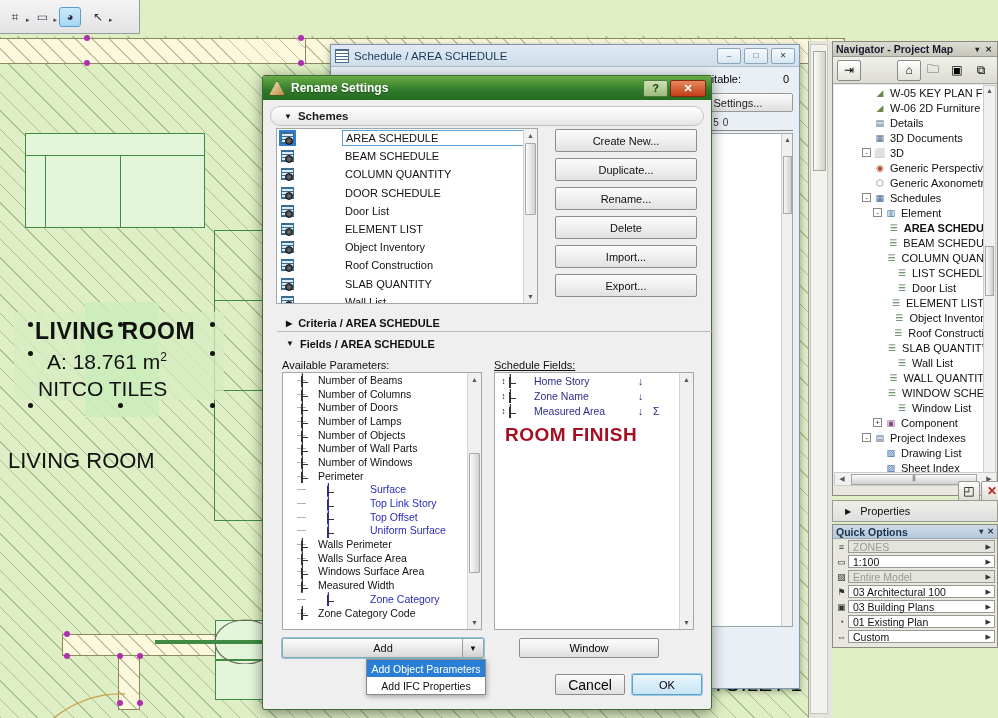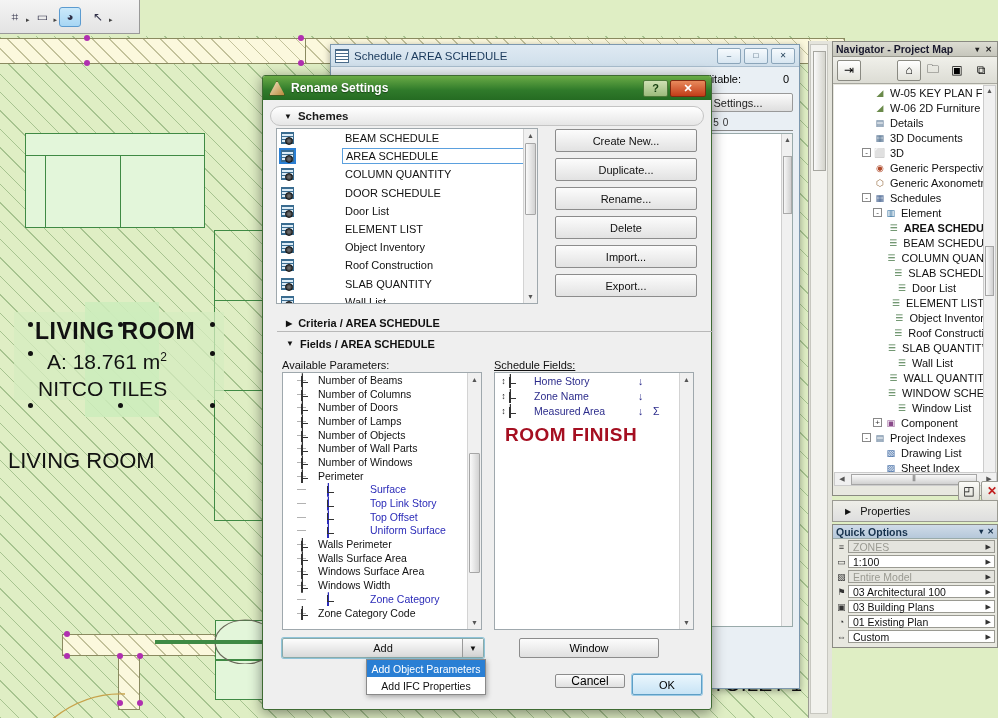--- a/index.html
+++ b/index.html
@@ -181,23 +181,23 @@
     position:absolute; left:366px; top:659px; width:120px;
     background:#fff; border:1px solid #8a8a8a; box-shadow:1px 2px 5px rgba(0,0,0,.3);
   }
   .mitem { height:17px; display:flex; align-items:center; justify-content:center;
      font-size:10.5px; color:#111; }
   .mitem.hl { background:#2a7fd4; color:#fff; }
 
   #removebtn { position:absolute; left:519px; top:638px; width:140px; height:20px;
      background:linear-gradient(#fcfcfc,#e0e0e0); border:1px solid #8c8c8c; border-radius:2px;
      display:flex; align-items:center; justify-content:center; font-size:11px; }
-  #cancelbtn { position:absolute; left:555px; top:674px; width:70px; height:14px;
+  #cancelbtn { position:absolute; left:555px; top:674px; width:70px; height:21px;
      background:linear-gradient(#fcfcfc,#e0e0e0); border:1px solid #8c8c8c; border-radius:2px;
-     display:flex; align-items:center; justify-content:center; font-size:12px; }
+     display:flex; align-items:center; justify-content:center; font-size:14px; }
   #okbtn { position:absolute; left:632px; top:674px; width:70px; height:21px;
      background:linear-gradient(#eaf6fd,#c8e4f5); border:1px solid #5e9fc6; border-radius:2px;
      box-shadow:0 0 0 1px #9ccae4; display:flex; align-items:center; justify-content:center; font-size:11px; }
 
   
   #nav { position:absolute; left:832px; top:41px; width:166px; height:455px;
      background:#e8e8e0; border:1px solid #8a8a82; }
   #navtitle { height:15px; background:linear-gradient(#dcdcd2,#c6c6bc);
      border-bottom:1px solid #9a9a90; display:flex; align-items:center; padding:0 3px;
      font-size:10.5px; font-weight:bold; color:#1a1a2e; }
@@ -369,33 +369,33 @@
     <span>Criteria /  AREA  SCHEDULE</span>
   </div>
   <div class="sectionflat" style="position:absolute;left:7px;top:256px;width:436px;border-bottom:none;">
     <span class="tri">▼</span>
     <span>Fields /  AREA  SCHEDULE</span>
   </div>
 </div>
 
 <div id="schemelist">
   <div id="schemerows">
+      <div class="srow sel">
+     <span class="sicon">
+          <span class="g"></span>
+          <span class="b"></span>
+        </span>
+     <span class="slabel">AREA  SCHEDULE</span>
+   </div>
       <div class="srow">
      <span class="sicon">
           <span class="g"></span>
           <span class="b"></span>
         </span>
      <span class="slabel">BEAM  SCHEDULE</span>
-   </div>
-      <div class="srow sel">
-     <span class="sicon">
-          <span class="g"></span>
-          <span class="b"></span>
-        </span>
-     <span class="slabel">AREA  SCHEDULE</span>
    </div>
       <div class="srow">
      <span class="sicon">
           <span class="g"></span>
           <span class="b"></span>
         </span>
      <span class="slabel">COLUMN QUANTITY</span>
    </div>
       <div class="srow">
      <span class="sicon">
@@ -535,21 +535,21 @@
      <span>Walls Surface Area</span>
    </div>
       <div class="prow">
      <span class="dash">—</span>
      <span class="picon"><span class="g2"></span><span class="d2"></span></span>
      <span>Windows Surface Area</span>
    </div>
       <div class="prow">
      <span class="dash">—</span>
      <span class="picon"><span class="g2"></span><span class="d2"></span></span>
-     <span>Windows Width</span>
+     <span>Measured Width</span>
    </div>
       <div class="prow blue">
      <span class="dash">—</span>
      <span class="picon"><span class="g2"></span><span class="d2"></span></span>
      <span>Zone Category</span>
    </div>
       <div class="prow">
      <span class="dash">—</span>
      <span class="picon"><span class="g2"></span><span class="d2"></span></span>
      <span>Zone Category Code</span>
@@ -683,21 +683,21 @@
     <span class="tlabel">BEAM  SCHEDU</span>
       </div>
       <div class="trow" style="padding-left:50px;">
     <span style="width:11px;display:inline-block;"></span>
         <span class="ticon" style="color:#4a7a4a">☰</span>
     <span class="tlabel">COLUMN QUAN</span>
       </div>
       <div class="trow" style="padding-left:50px;">
     <span style="width:11px;display:inline-block;"></span>
         <span class="ticon" style="color:#4a7a4a">☰</span>
-    <span class="tlabel">SLAB  SCHEDL</span>
+    <span class="tlabel">LIST  SCHEDL</span>
       </div>
       <div class="trow" style="padding-left:50px;">
     <span style="width:11px;display:inline-block;"></span>
         <span class="ticon" style="color:#4a7a4a">☰</span>
     <span class="tlabel">Door List</span>
       </div>
       <div class="trow" style="padding-left:50px;">
     <span style="width:11px;display:inline-block;"></span>
         <span class="ticon" style="color:#4a7a4a">☰</span>
     <span class="tlabel">ELEMENT LIST</span>

